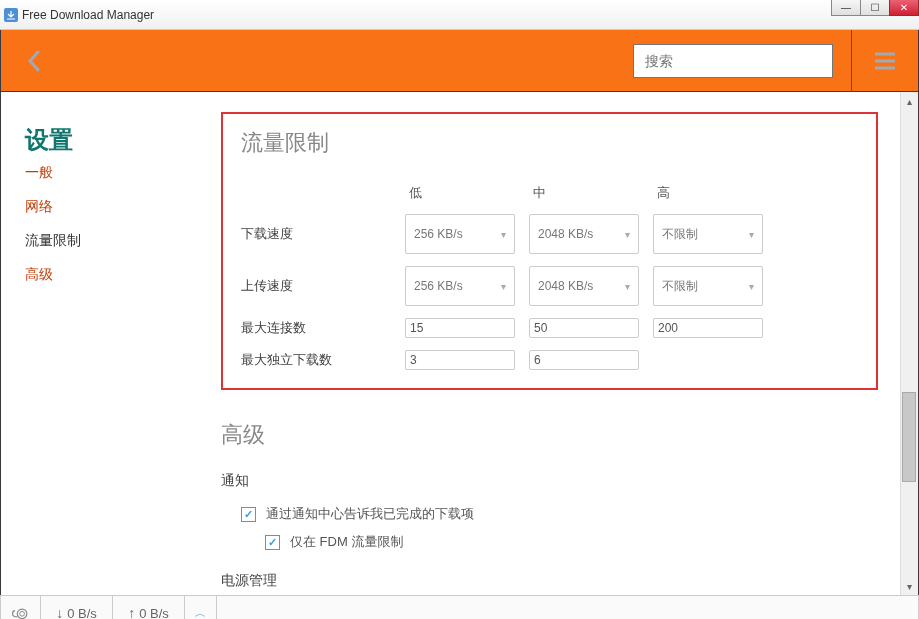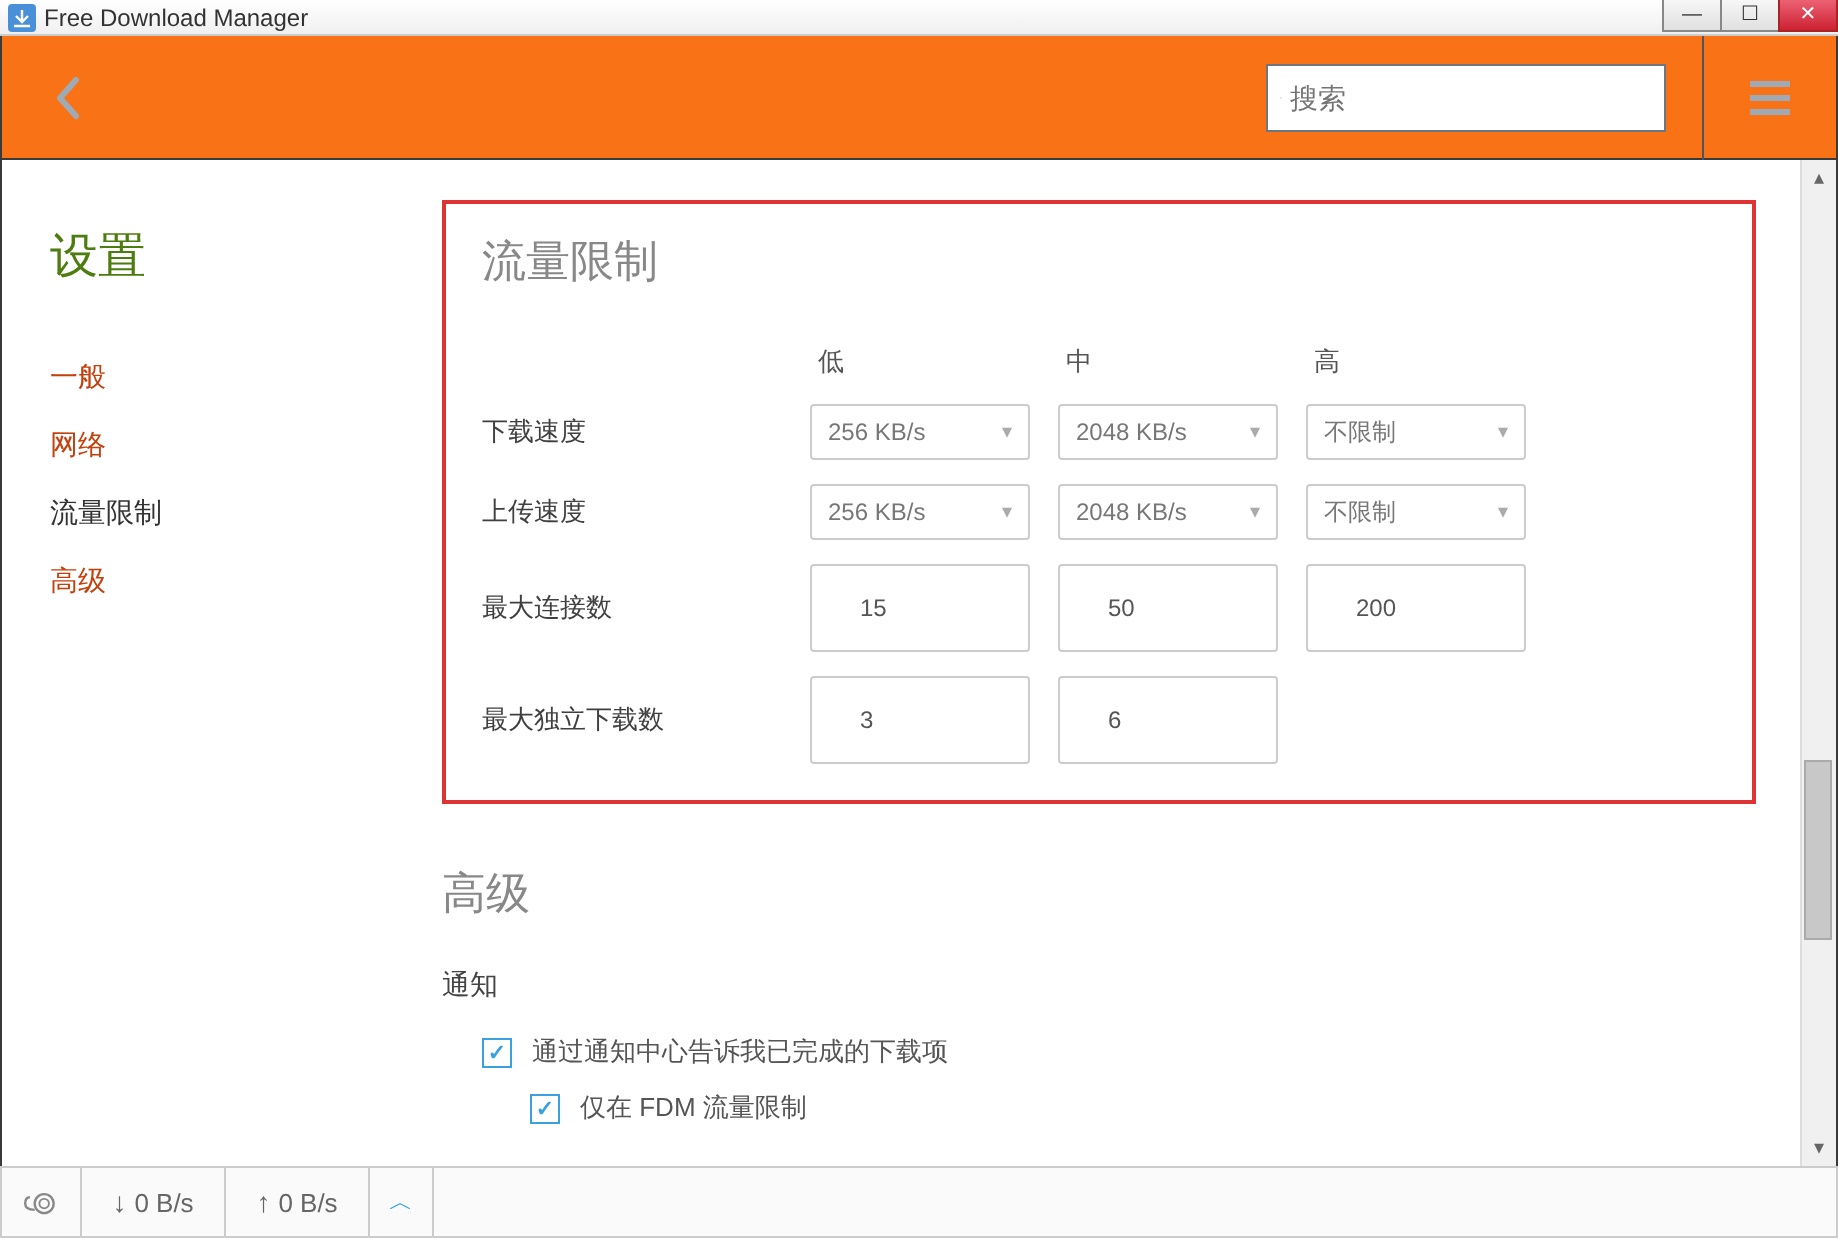--- a/index.html
+++ b/index.html
@@ -1,19 +1,19 @@
 <!DOCTYPE html>
 <html><head>
 <meta charset="utf-8">
 <style>
 * { box-sizing: border-box; margin: 0; padding: 0; }
 body { font-family: "Microsoft YaHei", Arial, sans-serif; font-size: 13px; color: #333; background: #fff; width: 919px; height: 619px; overflow: hidden; position: relative; }
 
 
-.titlebar { height: 18px; background: linear-gradient(#fff, #f0f0f0); border-bottom: 1px solid #ccc; display: flex; align-items: center; padding: 0 4px; position: relative; }
+.titlebar { height: 30px; background: linear-gradient(#fff, #f0f0f0); border-bottom: 1px solid #ccc; display: flex; align-items: center; padding: 0 4px; position: relative; }
 .titlebar .app-icon { width: 14px; height: 14px; background: #4a90d9; border-radius: 2px; margin-right: 4px; display: flex; align-items: center; justify-content: center; }
 .titlebar .app-icon svg { width: 10px; height: 10px; }
 .titlebar .title { font-size: 12px; color: #333; }
 .titlebar .win-controls { position: absolute; right: 0; top: -2px; display: flex; }
 .titlebar .win-btn { width: 30px; height: 18px; border: 1px solid #888; background: linear-gradient(#f8f8f8,#e0e0e0); display: flex; align-items: center; justify-content: center; font-size: 10px; margin-left: -1px;}
 .titlebar .win-btn.close { background: linear-gradient(#e67,#c23); color: #fff; border-color: #a22; }
 
 
 .topbar { height: 62px; background: #f97316; display: flex; align-items: center; padding: 0 18px; border: 1px solid #3a3a3a; border-top: none; }
 .back-btn { width: 30px; height: 40px; display: flex; align-items: center; justify-content: center; cursor: pointer; color: #a0aab4; }
@@ -26,36 +26,36 @@
 .menu-btn { width: 30px; height: 40px; display: flex; align-items: center; justify-content: center; cursor: pointer; color: #a0aab4; }
 .menu-btn svg { width: 22px; height: 18px; }
 
 
 .main { display: flex; height: 503px; border-left: 1px solid #3a3a3a; border-right: 1px solid #3a3a3a; position: relative; }
 .scrolltrack { position: absolute; right: 0; top: 0; width: 18px; height: 100%; background: #f0f0f0; border-left: 1px solid #ddd; }
 .scrolltrack .arrow { height: 18px; display:flex; align-items:center; justify-content:center; color:#666; font-size:10px;}
 .scrolltrack .thumb { position:absolute; right:2px; width:14px; background:#c8c8c8; border:1px solid #aaa; }
 
 .sidebar { width: 200px; padding: 32px 0 0 24px; }
-.sidebar h1 { font-size: 24px; font-weight: normal; color: #4d7c0f; margin-bottom: 28px; }
+.sidebar h1 { font-size: 24px; font-weight: bold; color: #0f766e; }
 .sidebar .nav-item { font-size: 14px; color: #c2410c; padding: 8px 0; cursor: pointer; }
 .sidebar .nav-item.active { color: #333; }
 
 .content { flex: 1; padding: 20px 40px 0 20px; overflow: hidden; }
 .section { margin-bottom: 30px; }
 .section-title { font-size: 22px; color: #888; font-weight: normal; margin-bottom: 22px; }
 .highlight-box { border: 2px solid #d33; padding: 14px 18px 18px 18px; }
 .highlight-box .section-title { margin-bottom: 26px; }
 
 .grid { display: grid; grid-template-columns: 160px 120px 120px 110px; column-gap: 4px; row-gap: 12px; align-items: center; }
 .grid .hdr { font-size: 13px; color: #555; padding-left: 4px; }
 .grid .lbl { font-size: 13px; color: #404040; }
-.sel { height: 28px; border: 1px solid #ccc; border-radius: 2px; display: flex; align-items: center; padding: 0 8px; font-size: 12px; color: #777; background: #fff; position: relative; cursor: pointer; width: 110px;}
+.sel { height: 40px; border: 1px solid #ccc; border-radius: 2px; display: flex; align-items: center; padding: 0 8px; font-size: 12px; color: #777; background: #fff; position: relative; cursor: pointer; width: 110px;}
 .sel .caret { position: absolute; right: 8px; color: #aaa; font-size: 10px; }
-.inp { height: 44px; border: 1px solid #ccc; border-radius: 2px; padding: 0 24px; font-size: 12px; color: #555; background: #fff; width: 110px; outline: none; }
+.inp { height: 20px; border: 1px solid #ccc; border-radius: 2px; padding: 0 4px; font-size: 12px; color: #555; background: #fff; width: 110px; outline: none; }
 
 .sub-title { font-size: 14px; color: #444; margin: 16px 0 10px 0; }
 .check-row { display: flex; align-items: center; padding: 5px 0 5px 20px; font-size: 13px; color: #555; }
 .check-row.nested { padding-left: 44px; }
 .chk { width: 15px; height: 15px; border: 1px solid #3aa0e0; background: #fff; margin-right: 10px; display: flex; align-items: center; justify-content: center; color: #3aa0e0; font-size: 11px; font-weight: bold; cursor: pointer; }
 
 
 .statusbar { height: 36px; background: #fafafa; border: 1px solid #ccc; display: flex; align-items: center; }
 .sb-cell { height: 100%; display: flex; align-items: center; justify-content: center; border-right: 1px solid #ccc; padding: 0 10px; color: #666; font-size: 13px; }
 .sb-cell .arr { margin-right: 4px; font-size: 14px; }

